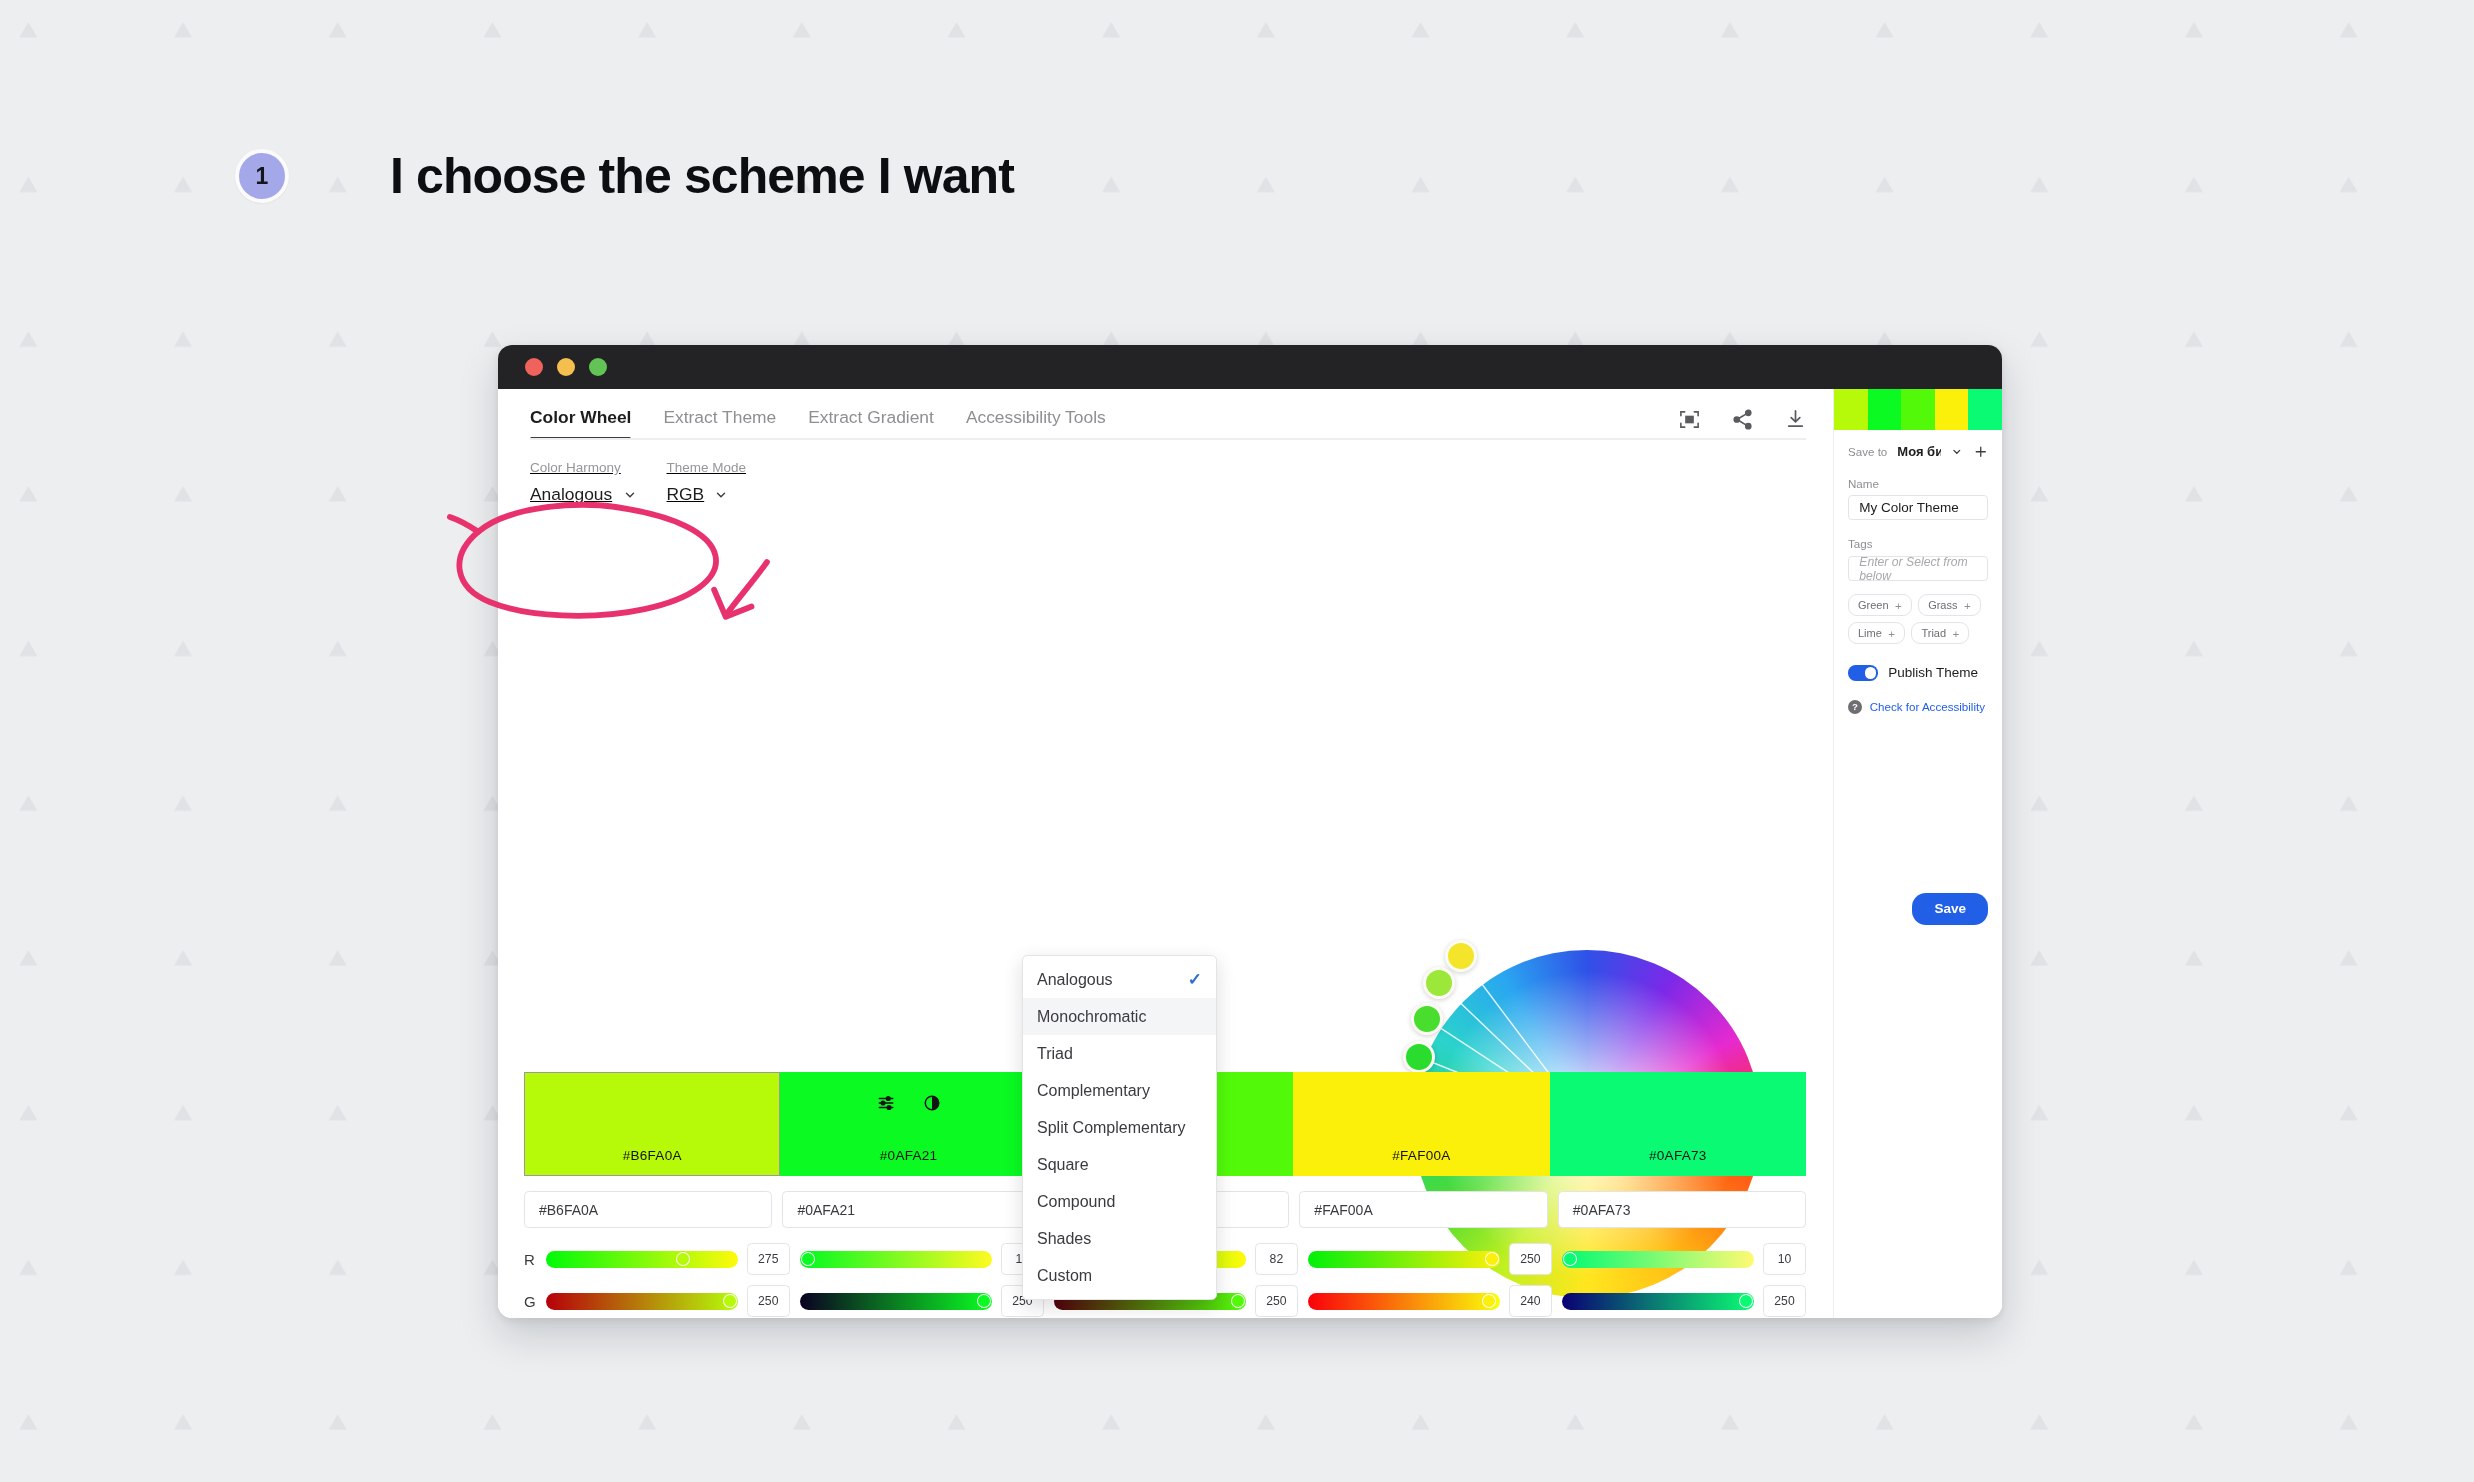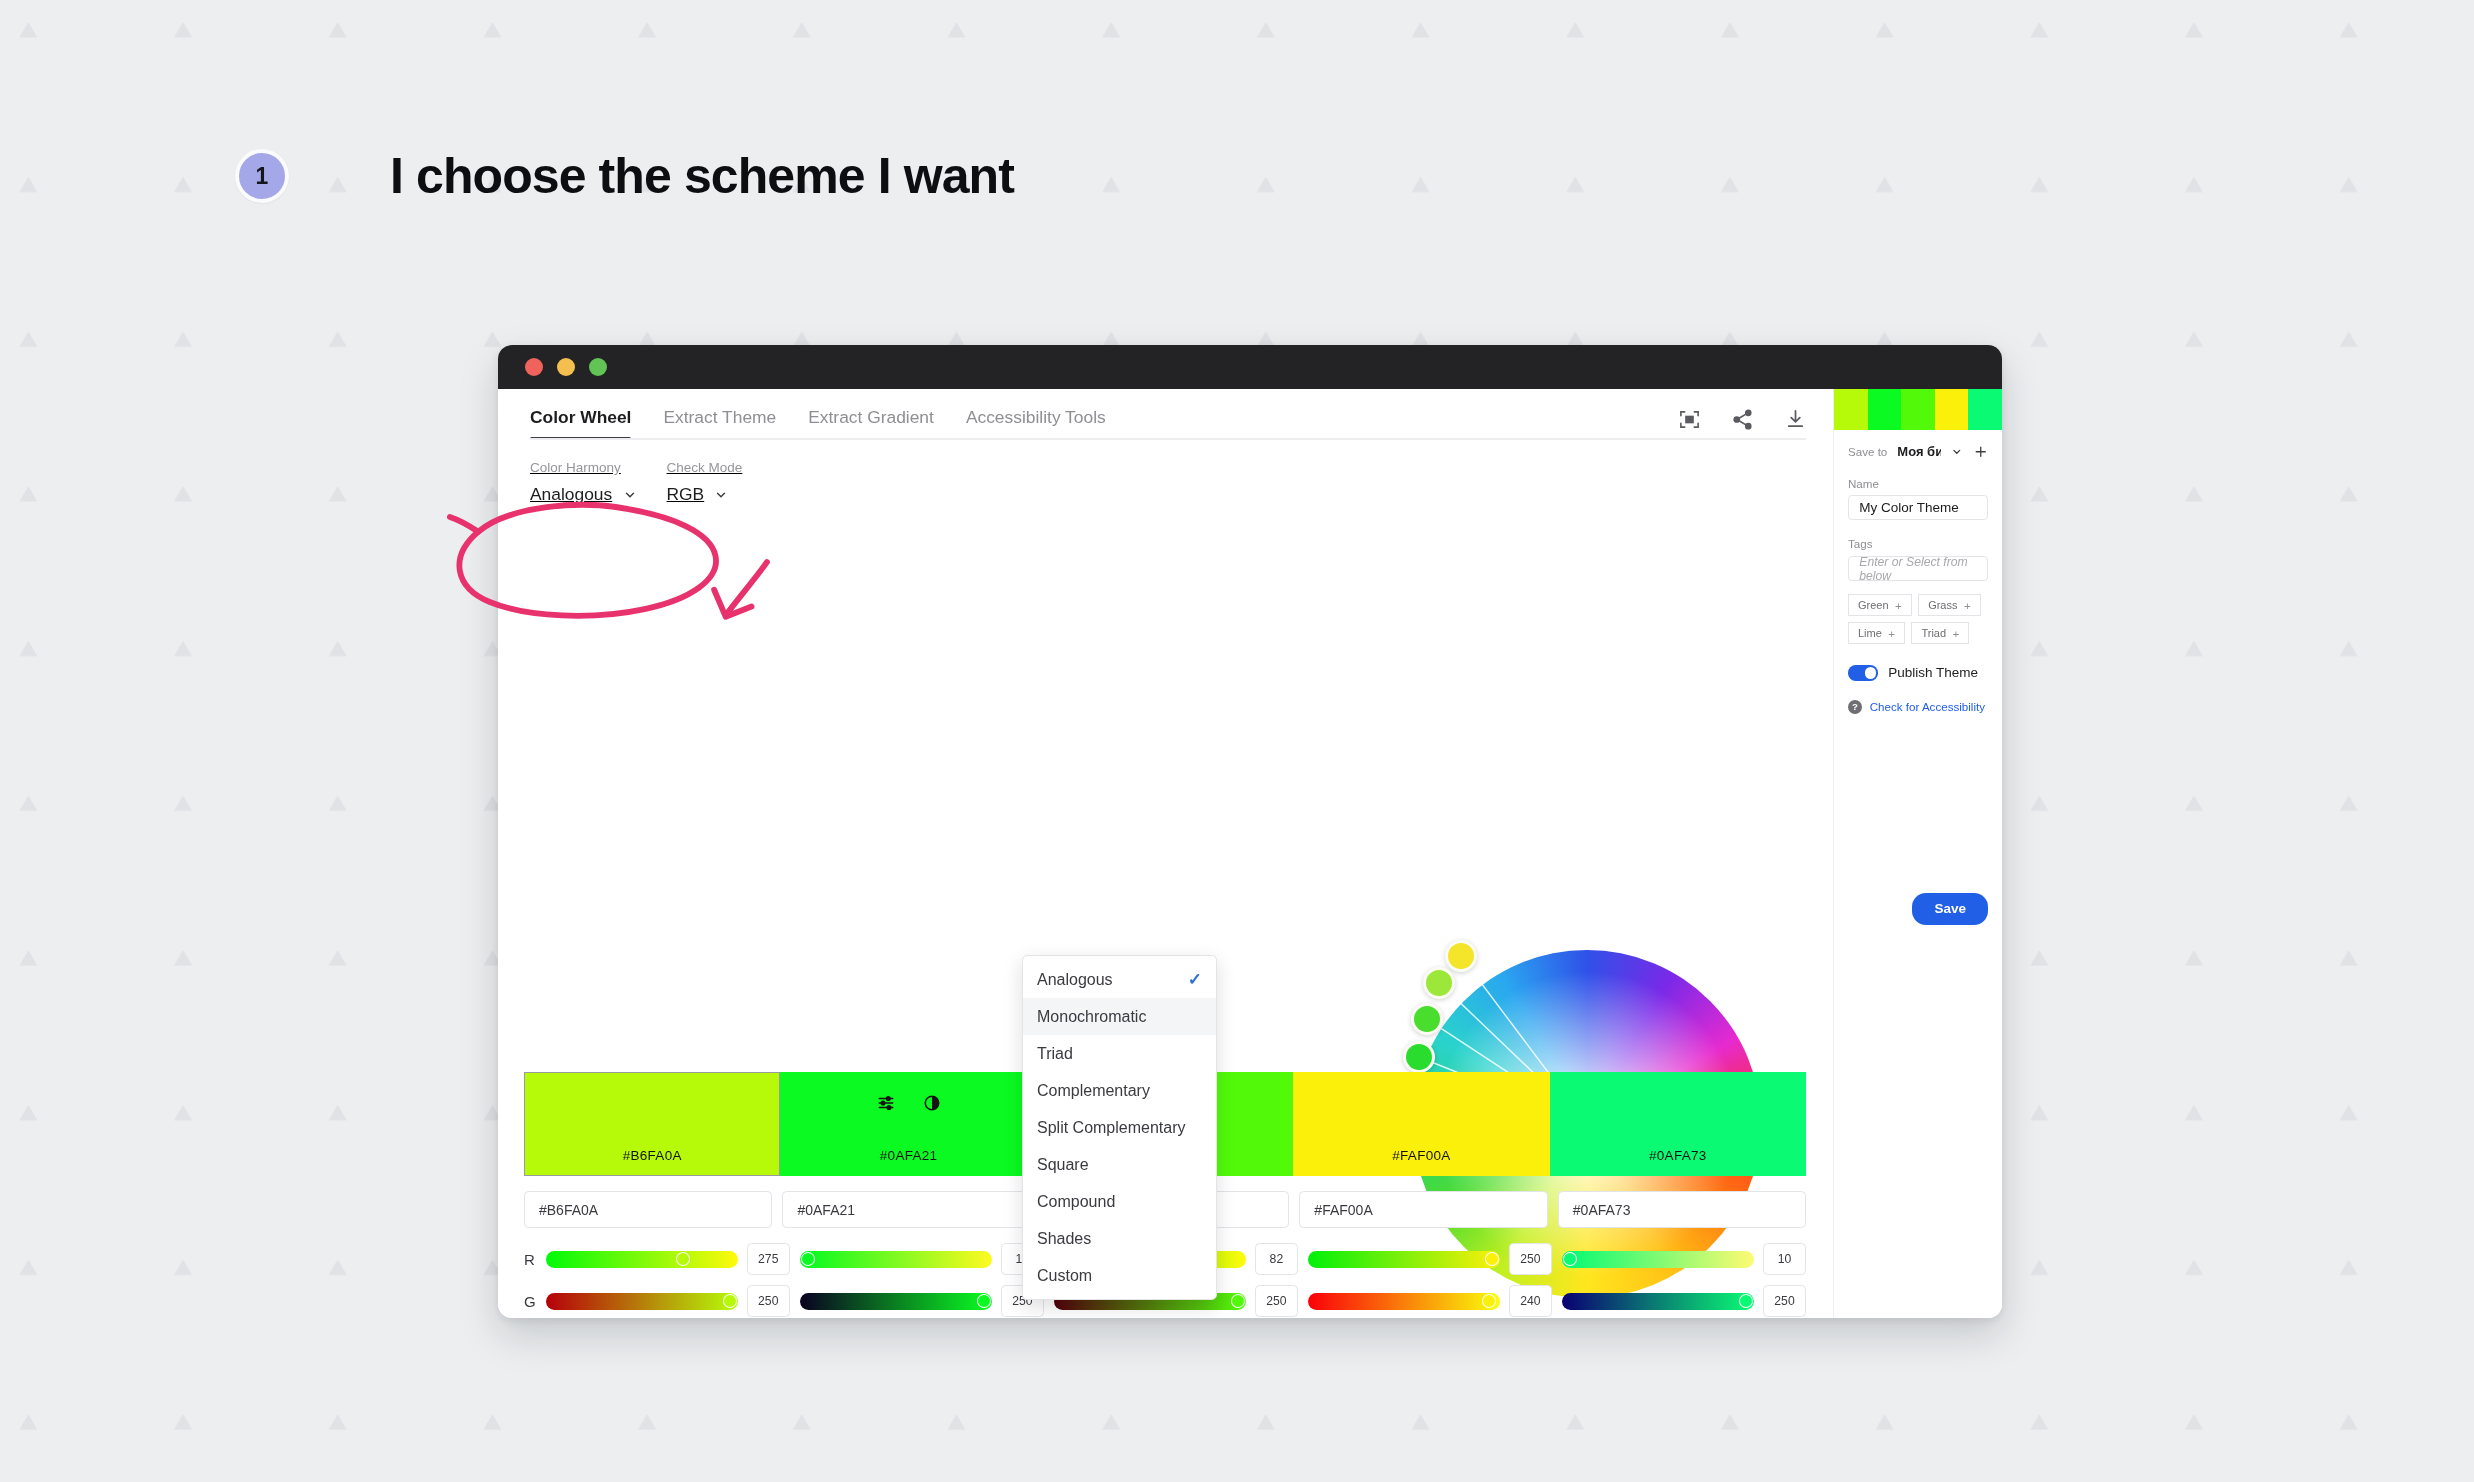--- a/index.html
+++ b/index.html
@@ -373,21 +373,21 @@
   .side-input.placeholder { color: #a8a8ad; font-style: italic; font-size: 12.2px; }
 
   #tags {
     display: flex;
     flex-wrap: wrap;
     gap: 6.4px;
     margin-top: 13px;
   }
   .tag {
     border: 0.6px solid #e2e4e8;
-    border-radius: 0;
+    border-radius: 9px;
     height: 22px;
     padding: 0 9px;
     display: flex;
     align-items: center;
     gap: 6.4px;
     font-size: 11px;
     color: #6e6e73;
     background: #fff;
   }
   .tag-plus { font-size: 11.6px; color: #8e8e93; }
@@ -520,21 +520,21 @@
           <div class="sel-control">
             <span>Analogous</span>
             <span class="chev">
               <svg viewBox="0 0 24 24" fill="none" stroke="currentColor" stroke-width="2.4" stroke-linecap="round">
                   <path d="M6 9l6 6 6-6"></path>
                 </svg>
             </span>
           </div>
         </div>
         <div class="sel-group">
-          <div class="sel-label">Check Mode</div>
+          <div class="sel-label">Theme Mode</div>
           <div class="sel-control">
             <span>RGB</span>
             <span class="chev">
               <svg viewBox="0 0 24 24" fill="none" stroke="currentColor" stroke-width="2.4" stroke-linecap="round">
                   <path d="M6 9l6 6 6-6"></path>
                 </svg>
             </span>
           </div>
         </div>
       </div>

